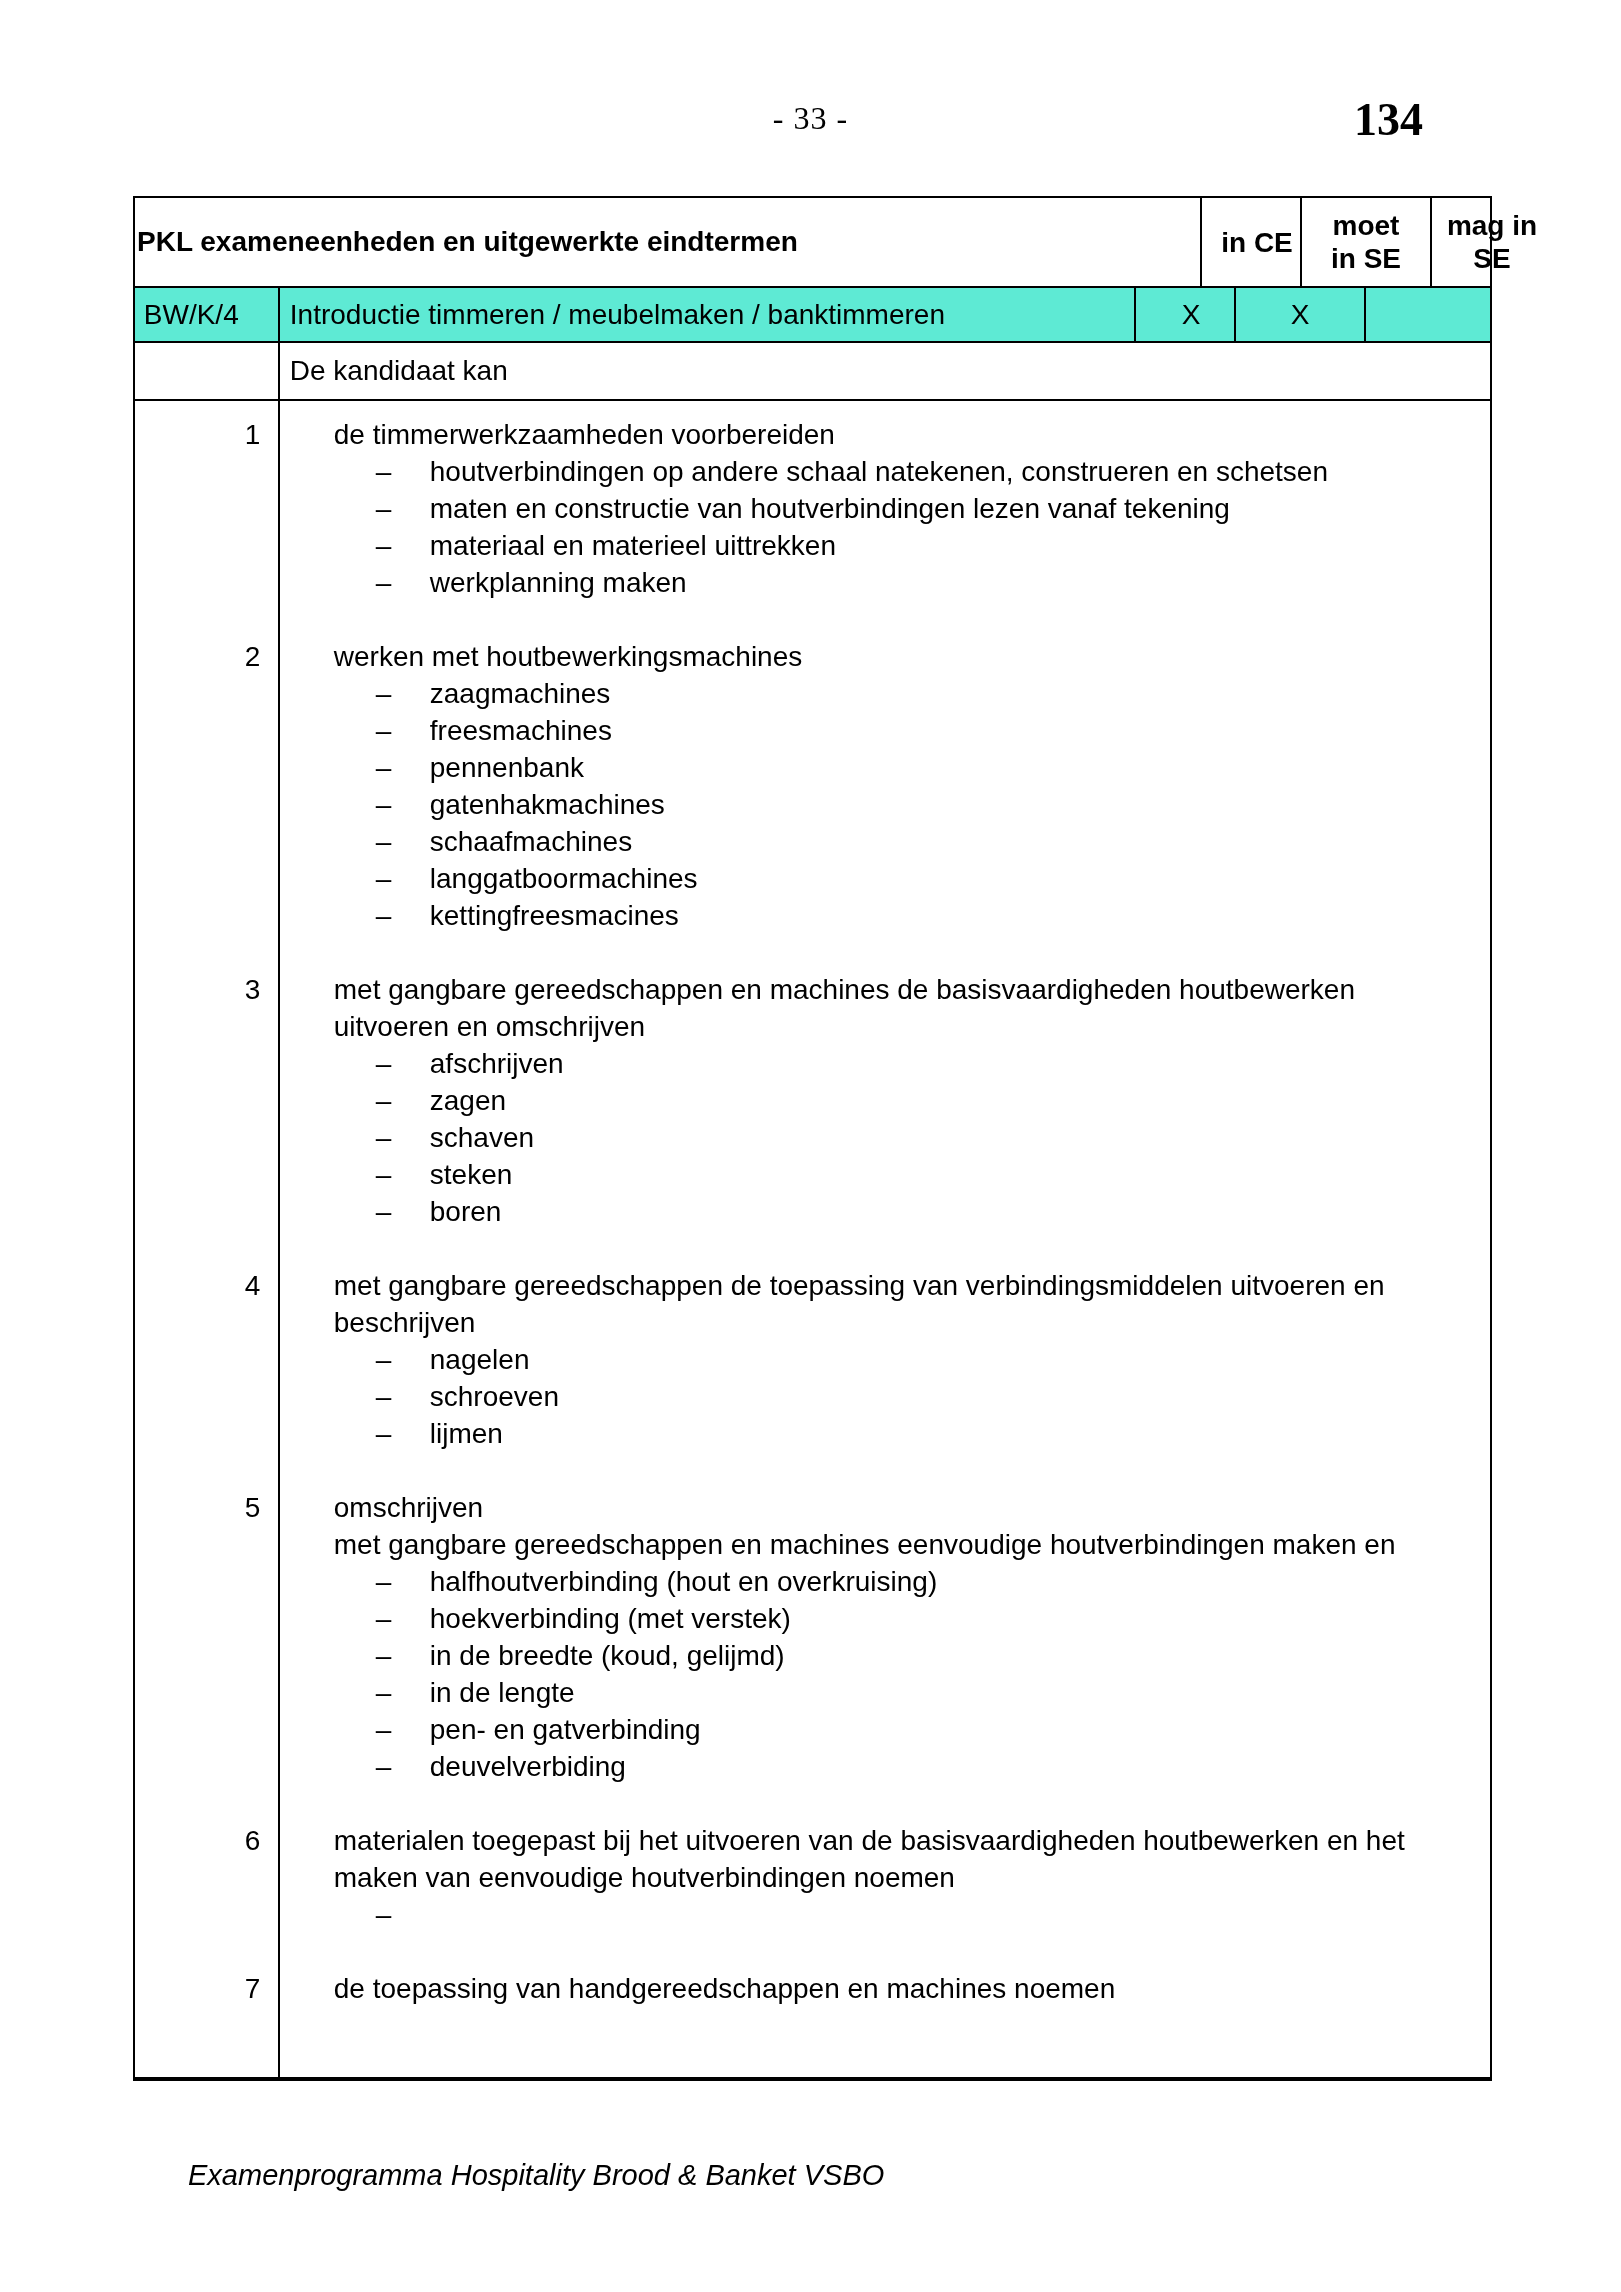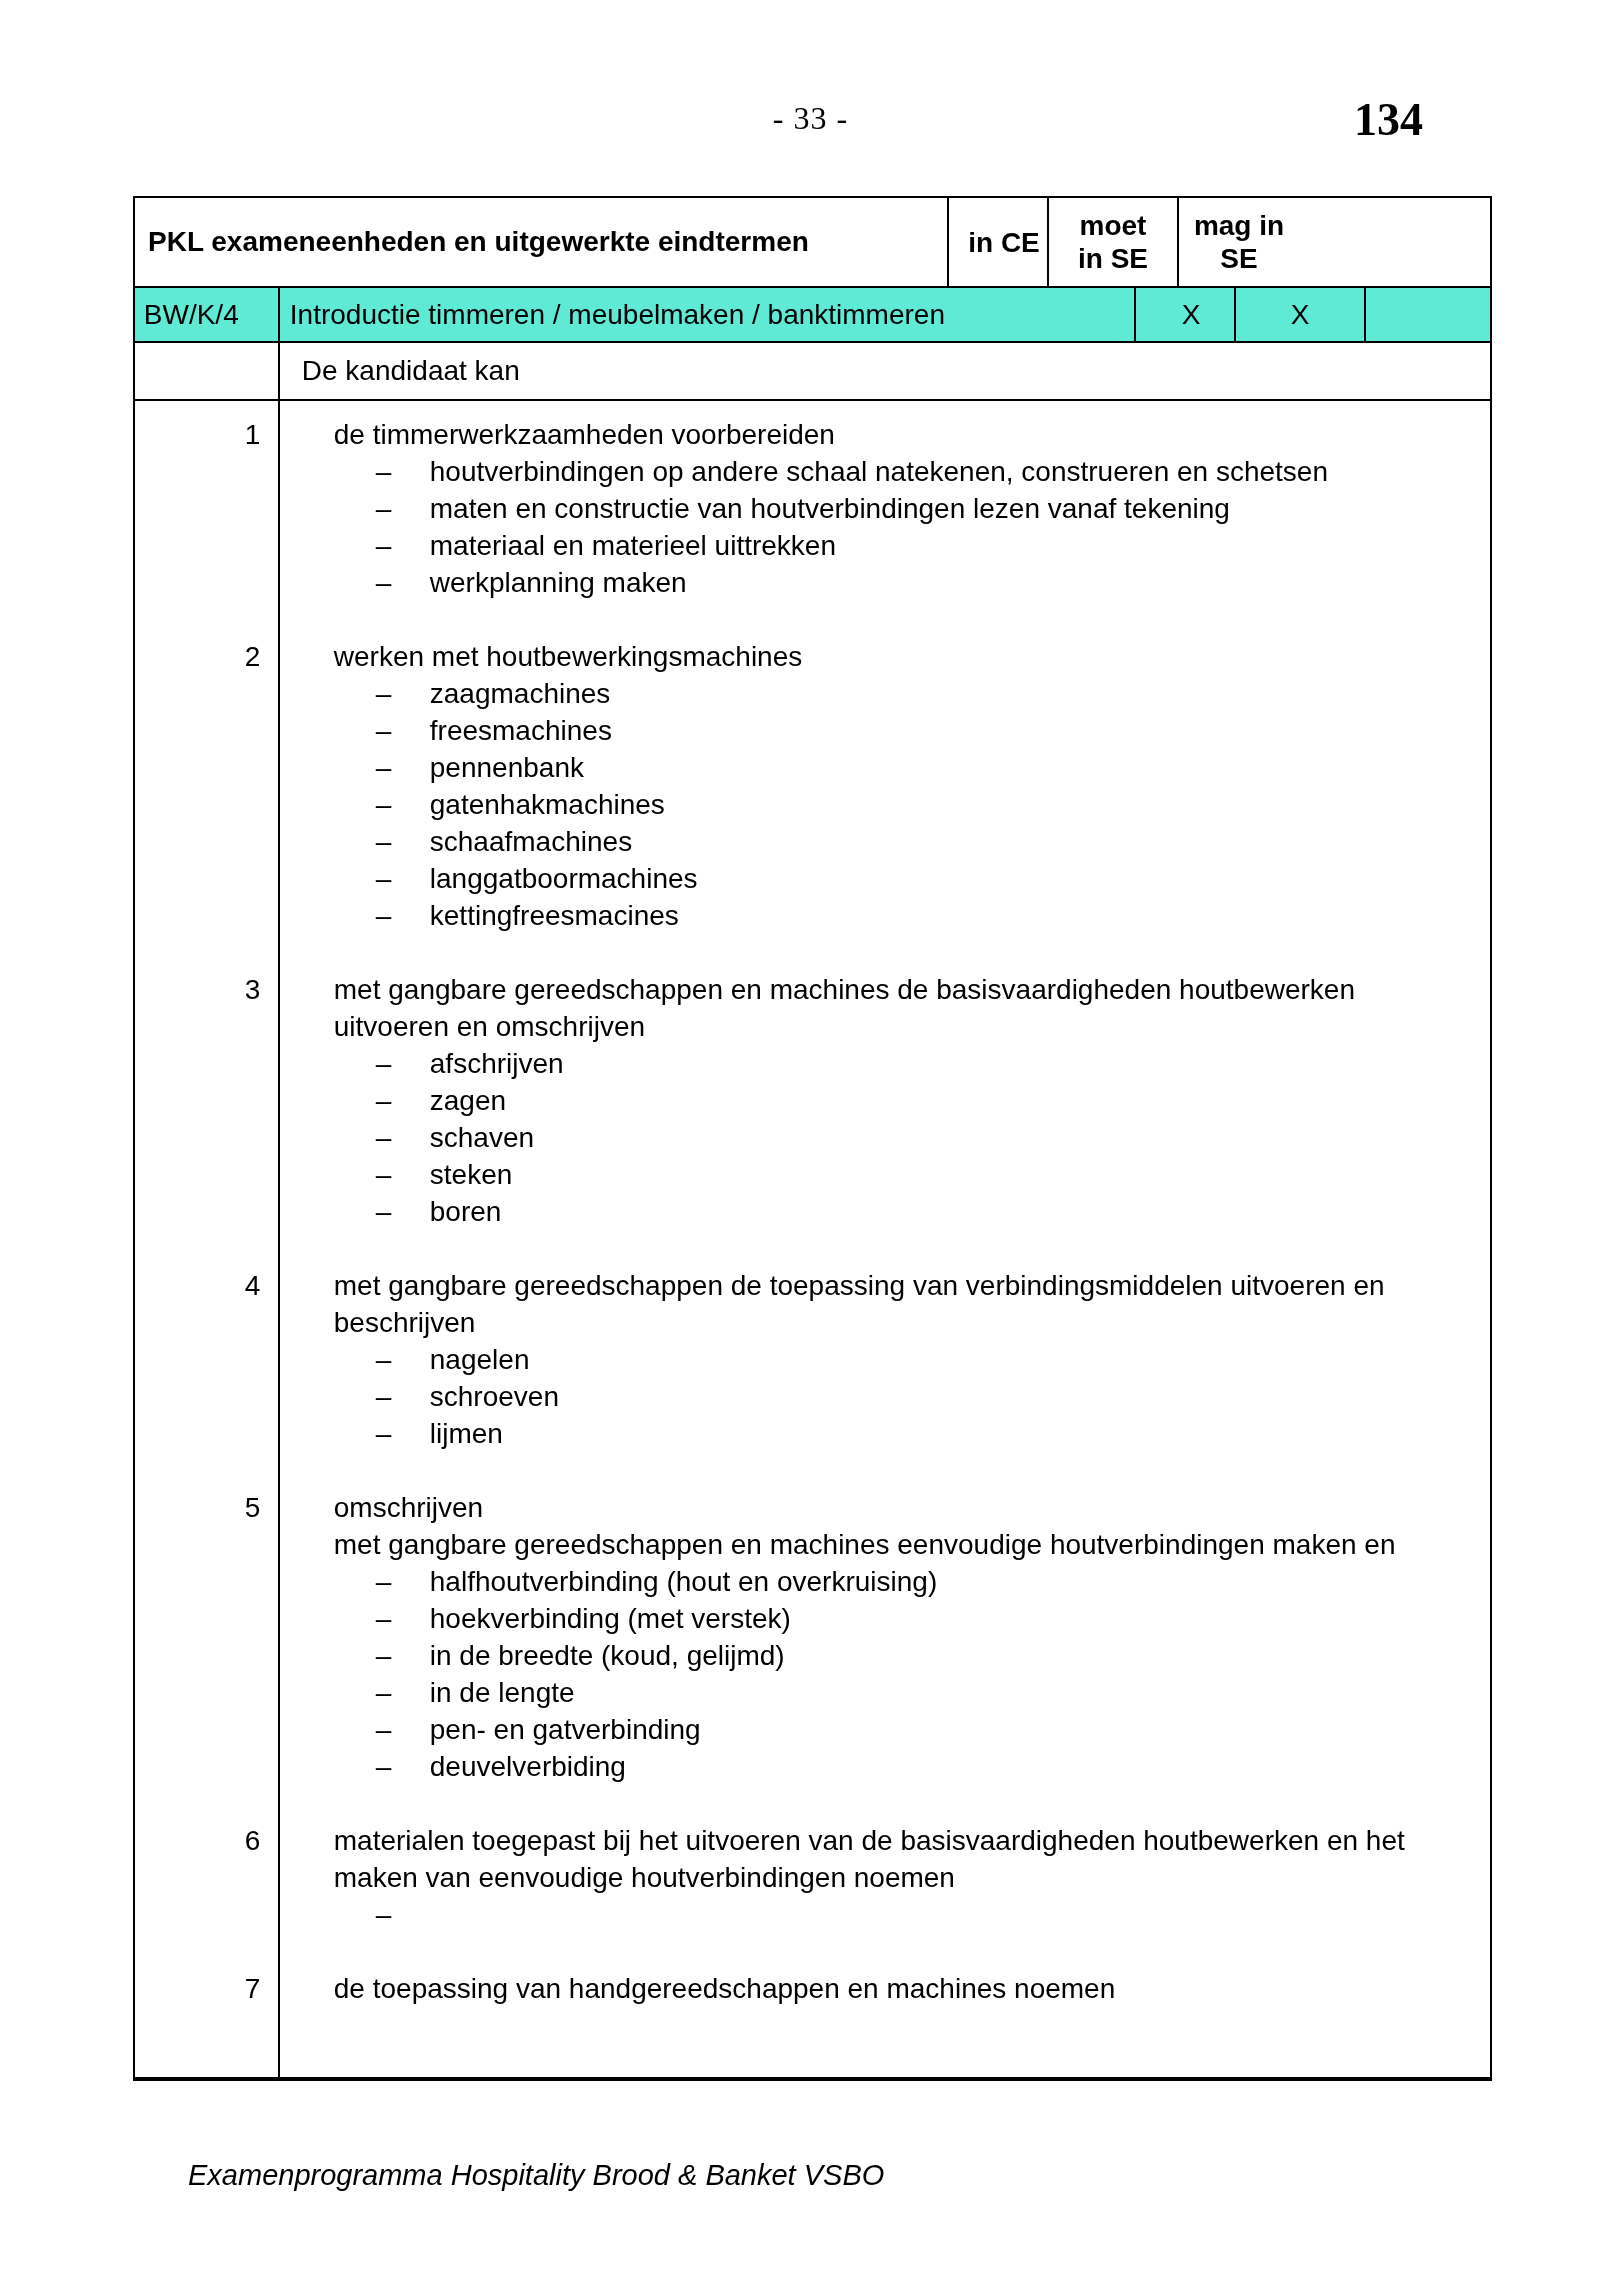--- a/index.html
+++ b/index.html
@@ -30,33 +30,33 @@
     border:2.9px solid #000;border-bottom-width:4.9px;
     box-sizing:border-box;
     font-size:28px;
   }
   .exam-table *{box-sizing:border-box;}
   .row{display:flex;border-bottom:2px solid #000;}
   .cell{flex-shrink:0;}
   .vline{border-right:2px solid #000;}
   
   .r-head{height:90px;}
-  .c-head-main{width:814px;display:flex;align-items:center;padding-left:13px;font-weight:bold;}
+  .c-head-main{width:1067px;display:flex;align-items:center;padding-left:2px;font-weight:bold;}
   .c-head-sm{display:flex;align-items:center;justify-content:center;text-align:center;
              font-weight:bold;white-space:pre-line;line-height:33px;}
   .c-ce{width:100px;padding-left:12px;}
   .c-moet{width:130px;}
   .c-mag{width:120px;}
   
   .r-unit{height:55px;background:#5eead4;}
   .c-code{width:145px;display:flex;align-items:center;padding-left:8.8px;}
   .c-unit-title{width:856px;display:flex;align-items:center;padding-left:9.8px;}
   .c-mark{display:flex;align-items:center;justify-content:center;}
   
-  .r-intro{height:58px;gap:12px;}
+  .r-intro{height:58px;}
   .c-intro-gutter{width:145px;}
   .c-intro-text{display:flex;align-items:center;padding-left:9.8px;}
   
   .t-body{position:relative;height:1676px;border-bottom:0;padding-top:14.7px;overflow:hidden;}
   .gutter-line{position:absolute;left:143px;top:0;bottom:0;width:2px;background:#000;}
   .item{display:flex;margin-bottom:37px;line-height:37px;}
   .item-num{width:145px;flex-shrink:0;text-align:right;padding-right:19.6px;}
   .item-content{flex:1;padding-left:9.8px;min-width:0;margin-left:44px;}
   .bullet-row{display:flex;}
   .bullet-dash{margin-left:42px;width:54px;flex-shrink:0;}

